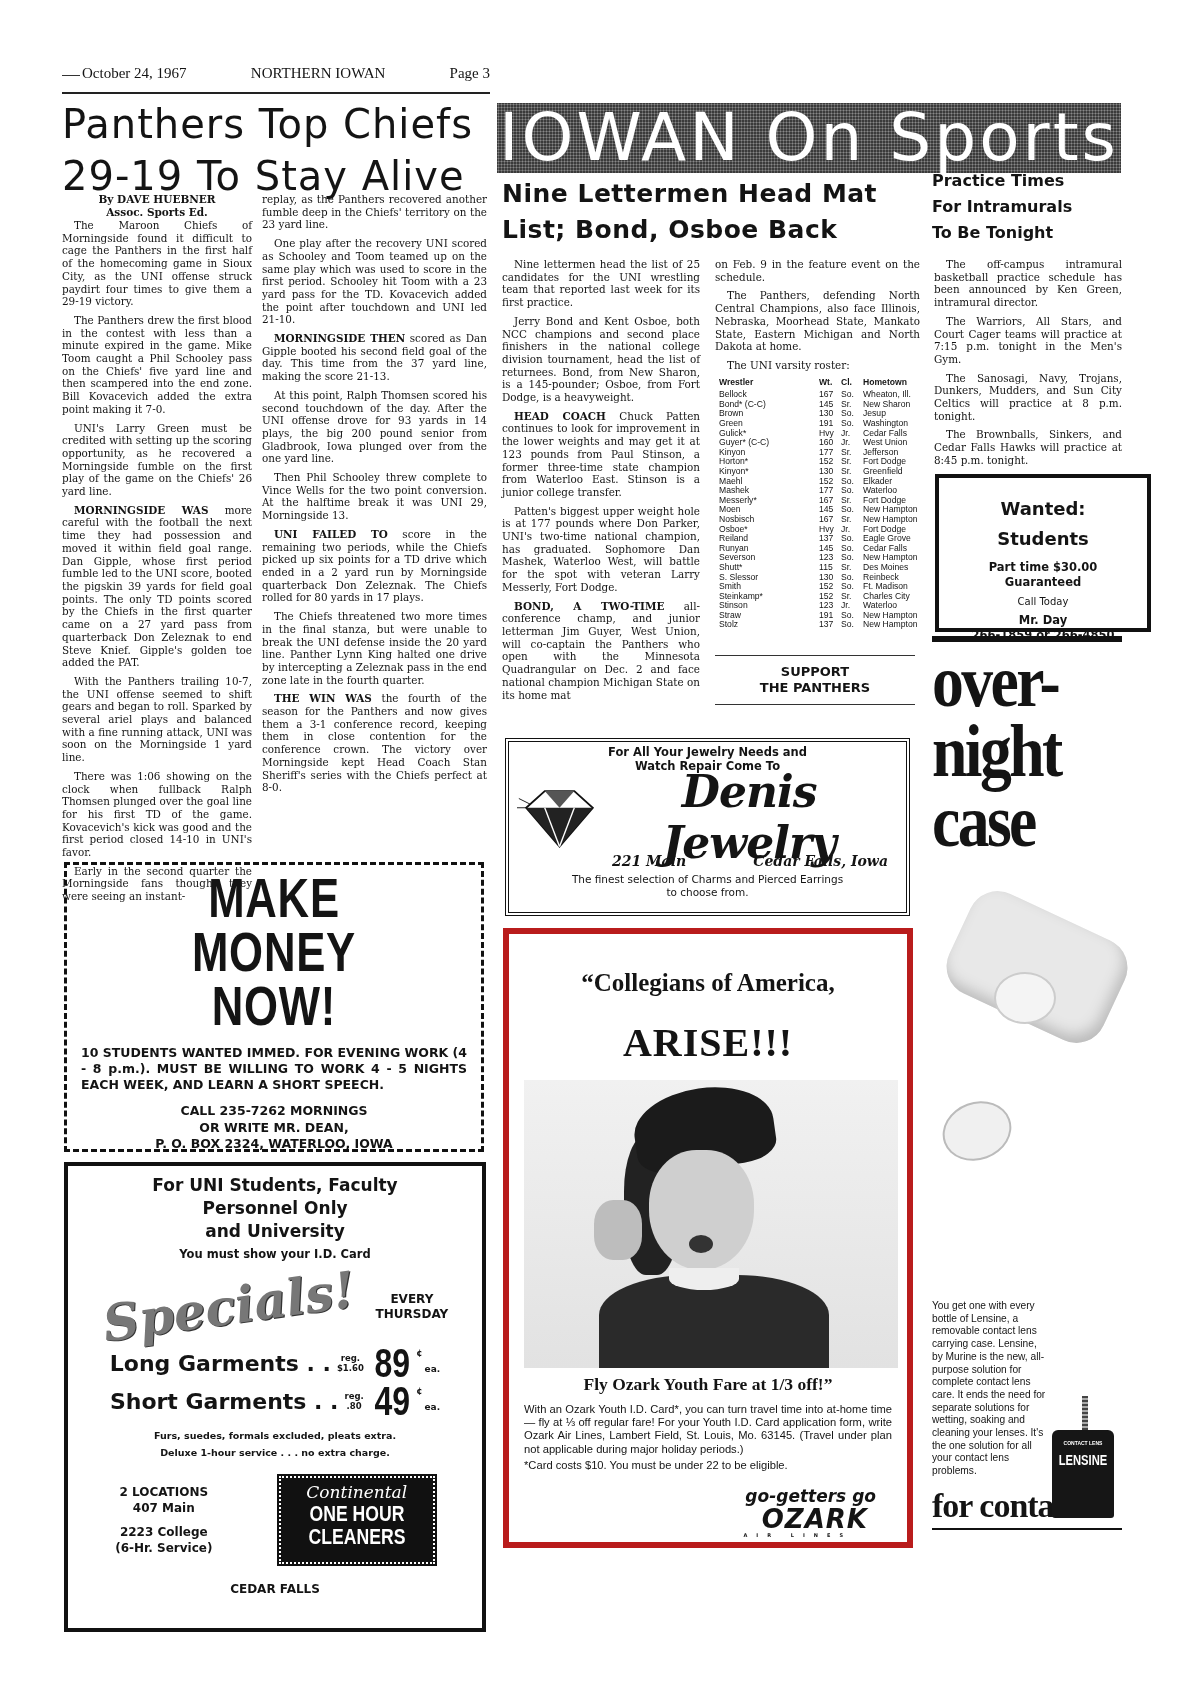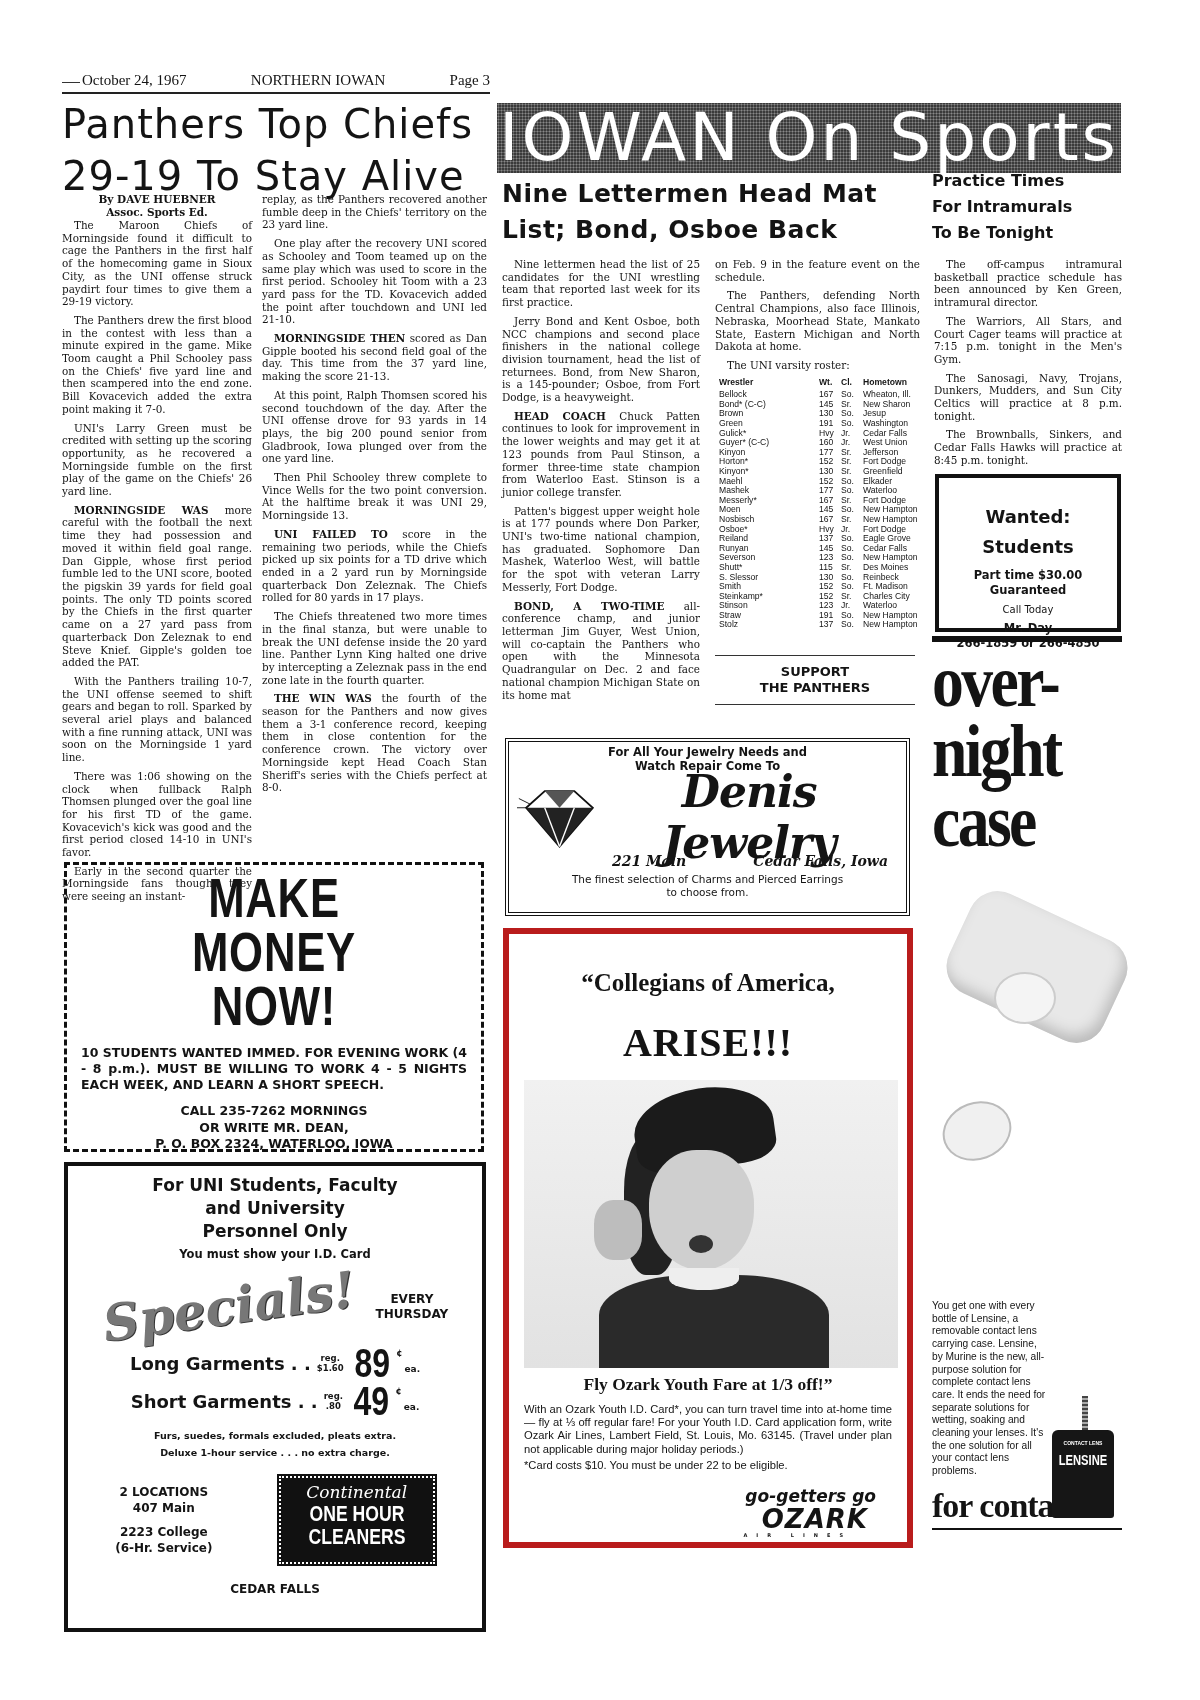--- a/index.html
+++ b/index.html
@@ -2,21 +2,21 @@
 <html><head>
 <meta charset="utf-8">
 <style>
   * { box-sizing: border-box; margin: 0; padding: 0; }
   html, body { width: 1200px; height: 1700px; background: #ffffff; overflow: hidden; }
   body { position: relative; color: #141414; font-family: "DejaVu Serif", serif; }
 
   .abs { position: absolute; }
 
   
-  .masthead { left: 62px; top: 70px; width: 428px; height: 24px; border-bottom: 2px solid #222; display: flex; justify-content: space-between; align-items: flex-end; font-family: "Liberation Serif", serif; font-size: 15px; padding-bottom: 3px; }
+  .masthead { left: 62px; top: 70px; width: 428px; height: 24px; border-bottom: 2px solid #222; display: flex; justify-content: space-between; align-items: flex-end; font-family: "Liberation Serif", serif; font-size: 15px; padding-bottom: 10px; }
   .masthead .date { padding-left: 20px; position: relative; }
   .masthead .date::before { content: ""; position: absolute; left: 0; top: 10px; width: 18px; border-top: 1px solid #333; }
 
   
   .main-headline { left: 62px; top: 98px; width: 430px; font-family: "DejaVu Sans", sans-serif; font-size: 40px; line-height: 52px; letter-spacing: 1px; font-weight: normal; }
 
   
   .col { font-family: "DejaVu Serif", serif; font-size: 10.4px; line-height: 12.7px; text-align: justify; }
   .col p { text-indent: 12px; margin-bottom: 6px; }
   .col p.noind { text-indent: 0; }
@@ -47,21 +47,21 @@
   .makemoney .body { font-family: "DejaVu Sans", sans-serif; font-weight: bold; font-size: 12.5px; line-height: 16px; text-align: justify; margin-top: 12px; }
   .makemoney .contact { font-family: "DejaVu Sans", sans-serif; font-weight: bold; font-size: 12.5px; line-height: 16.5px; margin-top: 10px; }
 
   .cleaners { left: 64px; top: 1162px; width: 422px; height: 470px; border: 4px solid #111; padding: 8px 14px; text-align: center; }
   .cleaners .h { font-family: "DejaVu Sans", sans-serif; font-weight: bold; font-size: 17px; line-height: 23px; }
   .cleaners .sub { font-family: "DejaVu Sans", sans-serif; font-weight: bold; font-size: 11.5px; margin-top: 4px; }
   .specials-row { display: flex; align-items: center; justify-content: center; margin-top: 8px; height: 75px; }
   .specials-word { font-family: "DejaVu Serif", serif; font-style: italic; font-weight: bold; font-size: 50px; color: #777; transform: rotate(-8deg); text-shadow: 1px 1px 0 #333; }
   .every { font-family: "DejaVu Sans", sans-serif; font-weight: bold; font-size: 12px; line-height: 15px; margin-left: 20px; }
   .price-row { display: flex; align-items: center; justify-content: center; height: 38px; }
-  .price-row .item { font-family: "DejaVu Sans", sans-serif; font-weight: bold; font-size: 18px; }
+  .price-row .item { font-family: "DejaVu Sans", sans-serif; font-weight: bold; font-size: 22px; }
   .price-row .reg { font-family: "DejaVu Sans", sans-serif; font-weight: bold; font-size: 8.5px; line-height: 10px; text-align: center; margin: 0 6px; }
   .price-row .price { font-family: "Liberation Sans", sans-serif; font-weight: bold; font-size: 40px; transform: scaleX(0.8); }
   .price-row .ea { font-family: "DejaVu Sans", sans-serif; font-weight: bold; font-size: 9px; margin-left: 2px; align-self: flex-end; margin-bottom: 8px; }
   .cleaners .note { font-family: "DejaVu Sans", sans-serif; font-weight: bold; font-size: 9.5px; margin-top: 10px; }
   .loc-row { display: flex; justify-content: space-around; align-items: center; margin-top: 18px; }
   .loc { font-family: "DejaVu Sans", sans-serif; font-weight: bold; font-size: 12px; line-height: 16px; }
   .loc .gap { height: 8px; }
   .logo-one-hour { background: #111; color: #fff; width: 156px; height: 88px; border: 2px dotted #fff; outline: 2px solid #111; text-align: center; padding-top: 4px; }
   .logo-one-hour .script { font-family: "DejaVu Serif", serif; font-style: italic; font-size: 17px; }
   .logo-one-hour .block { font-family: "Liberation Sans", sans-serif; font-weight: bold; font-size: 22px; line-height: 23px; transform: scaleX(0.8); }
@@ -86,21 +86,21 @@
   .photo .body { position: absolute; left: 75px; top: 195px; width: 230px; height: 100px; background: #2a2a2a; border-radius: 40% 40% 0 0; }
   .photo .collar { position: absolute; left: 145px; top: 188px; width: 70px; height: 22px; background: #eee; border-radius: 0 0 50% 50%; }
   .photo .hand { position: absolute; left: 70px; top: 120px; width: 48px; height: 60px; background: #bdbdbd; border-radius: 40%; }
   .ozark .fly { font-family: "Liberation Serif", serif; font-weight: bold; font-size: 17.5px; text-align: center; margin-top: 6px; }
   .ozark .copy { font-family: "Liberation Sans", sans-serif; font-size: 11.2px; line-height: 13.2px; text-align: justify; margin-top: 8px; }
   .ozark .copy2 { font-family: "Liberation Sans", sans-serif; font-size: 11.2px; line-height: 13.2px; margin-top: 3px; }
   .ozark .slogan { text-align: right; font-family: "DejaVu Sans", sans-serif; font-style: italic; font-weight: bold; font-size: 17px; margin-top: 14px; padding-right: 16px; }
   .ozark .brand { text-align: right; font-family: "DejaVu Sans", sans-serif; font-style: italic; font-weight: bold; font-size: 26px; letter-spacing: 1px; padding-right: 24px; line-height: 26px; }
   .ozark .airlines { text-align: right; font-family: "DejaVu Sans", sans-serif; font-size: 5px; letter-spacing: 9px; padding-right: 40px; font-weight: bold; }
 
-  .wanted { left: 935px; top: 474px; width: 186px; height: 158px; border: 4px solid #111; text-align: center; padding-top: 24px; }
+  .wanted { left: 935px; top: 474px; width: 216px; height: 158px; border: 4px solid #111; text-align: center; padding-top: 16px; }
   .wanted .h { font-family: "DejaVu Sans", sans-serif; font-weight: bold; font-size: 18px; line-height: 30px; }
   .wanted .b { font-family: "DejaVu Sans", sans-serif; font-weight: bold; font-size: 11.5px; line-height: 15px; margin-top: 6px; }
   .wanted .c { font-family: "DejaVu Sans", sans-serif; font-size: 10px; margin-top: 6px; }
   .wanted .d { font-family: "DejaVu Sans", sans-serif; font-weight: bold; font-size: 11.5px; line-height: 15px; margin-top: 6px; }
 
   .overnight { left: 932px; top: 636px; width: 190px; height: 1012px; }
   .overnight .bar { height: 6px; background: #111; }
   .overnight .big { font-family: "Liberation Serif", serif; font-weight: bold; font-size: 74px; line-height: 62px; letter-spacing: -3px; transform: scaleX(0.86); transform-origin: left; margin-top: 8px; }
   .case-img { position: relative; height: 420px; margin-top: 20px; }
   .case-a { position: absolute; left: 20px; top: 40px; width: 170px; height: 110px; background: #e8e8e8; border-radius: 30px; transform: rotate(25deg); box-shadow: inset -6px -6px 14px #bbb; }
@@ -366,22 +366,22 @@
   <div class="body">10 STUDENTS WANTED IMMED. FOR EVENING WORK (4 - 8 p.m.). MUST BE WILLING TO WORK 4 - 5 NIGHTS EACH WEEK, AND LEARN A SHORT SPEECH.</div>
   <div class="contact">
     <div>CALL 235-7262 MORNINGS</div>
     <div>OR WRITE MR. DEAN,</div>
     <div>P. O. BOX 2324, WATERLOO, IOWA</div>
   </div>
 </div>
 
 <div class="abs cleaners">
   <div class="h">For UNI Students, Faculty</div>
+  <div class="h">Personnel Only</div>
   <div class="h">and University</div>
-  <div class="h">Personnel Only</div>
   <div class="sub">You must show your I.D. Card</div>
   <div class="specials-row">
     <span class="specials-word">Specials!</span>
     <div class="every">
       <div>EVERY</div>
       <div>THURSDAY</div>
     </div>
   </div>
   <div class="price-row">
     <span class="item">Long Garments . .</span>

